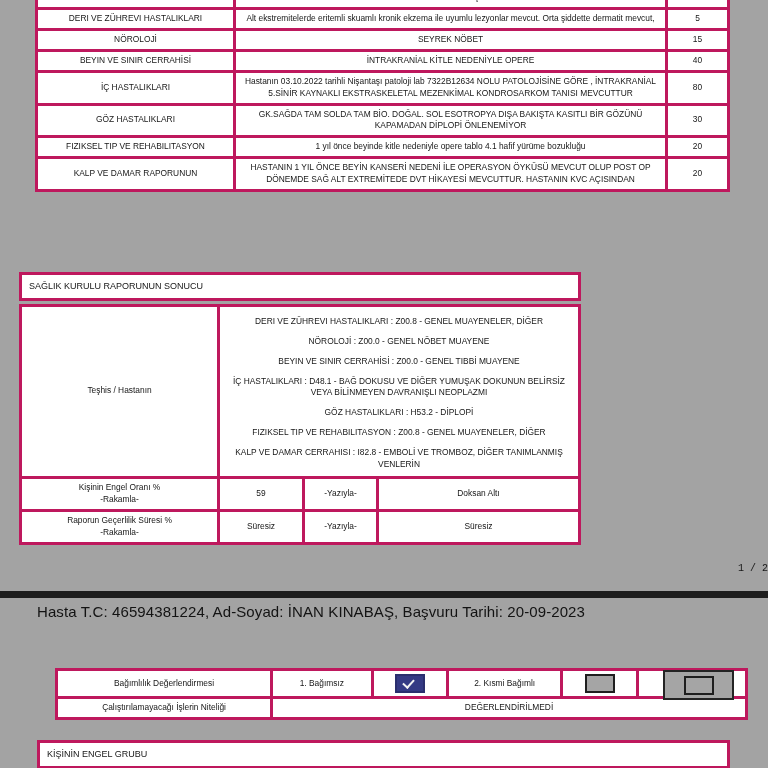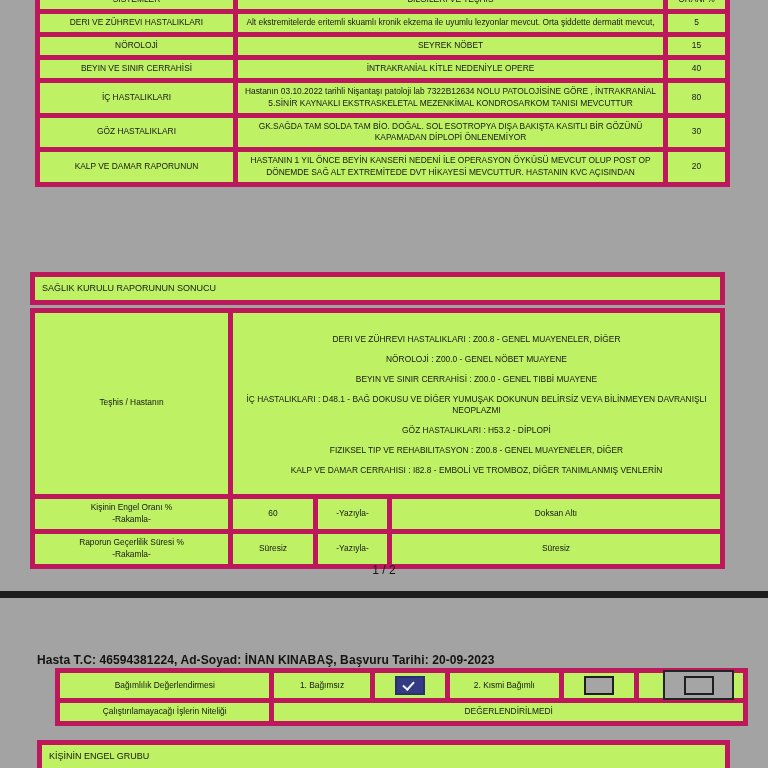--- a/index.html
+++ b/index.html
@@ -20,28 +20,28 @@
     background: #a3a3a3;
   }
 
   
   .doc-table {
     border-collapse: collapse;
     table-layout: fixed;
     background: #a5a5a5;
   }
   .doc-table td {
-    border: 5px solid #be185d;
+    border: 3px solid #be185d;
     padding: 3px 4px;
     text-align: center;
     vertical-align: middle;
     font-size: 8.4px;
     line-height: 1.42;
     color: #161616;
-    background: #bef264;
+    background: #ffffff;
   }
   .outer-frame {
     border: 2px solid #242424;
     background: #a5a5a5;
   }
 
   
   .sec1 {
     position: absolute;
     left: 35px;
@@ -49,71 +49,71 @@
     width: 695px;
   }
   .sec1 table { width: 100%; }
   .c-sys   { width: 198px; }
   .c-rate  { width: 62px; }
   .tall       { line-height: 1.5; }
 
   
   .sec2 {
     position: absolute;
-    left: 30px;
+    left: 19px;
     top: 272px;
-    width: 695px;
+    width: 562px;
   }
   .sec2 table { width: 100%; }
   .banner td {
     text-align: left;
     font-size: 9px;
     padding: 5px 6px 5px 7px;
     font-weight: normal;
   }
   .dx-list {
     text-align: center;
     padding: 9px 6px 11px 6px;
     line-height: 1.35;
   }
   .dx-list .dx-row { margin: 8px 0; }
-  .dx-list .dx-row:first-child { margin-top: 18px; }
-  .dx-list .dx-row:last-child  { margin-bottom: 14px; }
+  .dx-list .dx-row:first-child { margin-top: 6px; }
+  .dx-list .dx-row:last-child  { margin-bottom: 2px; }
 
   .c-lbl2 { width: 198px; }
   .c-num2 { width: 85px; }
   .c-wrd2 { width: 74px; }
 
   
   .page-num {
     position: absolute;
     left: 0; right: 0;
     top: 563px;
-    text-align: center;
-    font-size: 12px;
+    text-align: right;
+    font-size: 10px;
     color: #171717;
+    font-family: Liberation Mono, monospace;
   }
   .page-break {
     position: absolute;
     left: 0;
     top: 591px;
     width: 768px;
     height: 7px;
     background: #1d1d1d;
   }
 
   
   .patient-line {
     position: absolute;
     left: 37px;
-    top: 653px;
-    font-size: 12px;
+    top: 603px;
+    font-size: 15px;
     color: #131313;
     letter-spacing: 0.1px;
-    font-weight: bold;
   }
 
   
   .sec3 {
     position: absolute;
     left: 37px;
     top: 668px;
     width: 693px;
     padding-left: 18px;
   }
@@ -203,20 +203,25 @@
           <td class="tall">Hastanın 03.10.2022 tarihli Nişantaşı patoloji lab 7322B12634 NOLU PATOLOJİSİNE GÖRE , İNTRAKRANİAL 5.SİNİR KAYNAKLI EKSTRASKELETAL MEZENKİMAL KONDROSARKOM TANISI MEVCUTTUR</td>
           <td>80</td>
         </tr>
 
         <tr>
           <td>GÖZ HASTALIKLARI</td>
           <td class="tall">GK.SAĞDA TAM SOLDA TAM BİO. DOĞAL. SOL ESOTROPYA DIŞA BAKIŞTA KASITLI BİR GÖZÜNÜ KAPAMADAN DİPLOPİ ÖNLENEMİYOR</td>
           <td>30</td>
         </tr>
 
+        <tr>
+          <td>FIZIKSEL TIP VE REHABILITASYON</td>
+          <td>1 yıl önce beyinde kitle nedeniyle opere tablo 4.1 hafif yürüme bozukluğu</td>
+          <td>20</td>
+        </tr>
 
         <tr>
           <td>KALP VE DAMAR RAPORUNUN</td>
           <td class="tall">HASTANIN 1 YIL ÖNCE BEYİN KANSERİ NEDENİ İLE OPERASYON ÖYKÜSÜ MEVCUT OLUP POST OP DÖNEMDE SAĞ ALT EXTREMİTEDE DVT HİKAYESİ MEVCUTTUR. HASTANIN KVC AÇISINDAN</td>
           <td>20</td>
         </tr>
       </tbody>
     </table>
   </div>
 
@@ -248,21 +253,21 @@
             <div class="dx-row">FIZIKSEL TIP VE REHABILITASYON : Z00.8 - GENEL MUAYENELER, DİĞER</div>
             <div class="dx-row">KALP VE DAMAR CERRAHISI : I82.8 - EMBOLİ VE TROMBOZ, DİĞER TANIMLANMIŞ VENLERİN</div>
           </td>
         </tr>
 
         <tr>
           <td>
             <span>Kişinin Engel Oranı %</span><br>
             <span>-Rakamla-</span>
           </td>
-          <td>60</td>
+          <td>59</td>
           <td>-Yazıyla-</td>
           <td>Doksan Altı</td>
         </tr>
 
         <tr>
           <td>
             <span>Raporun Geçerlilik Süresi %</span><br>
             <span>-Rakamla-</span>
           </td>
           <td>Süresiz</td>

